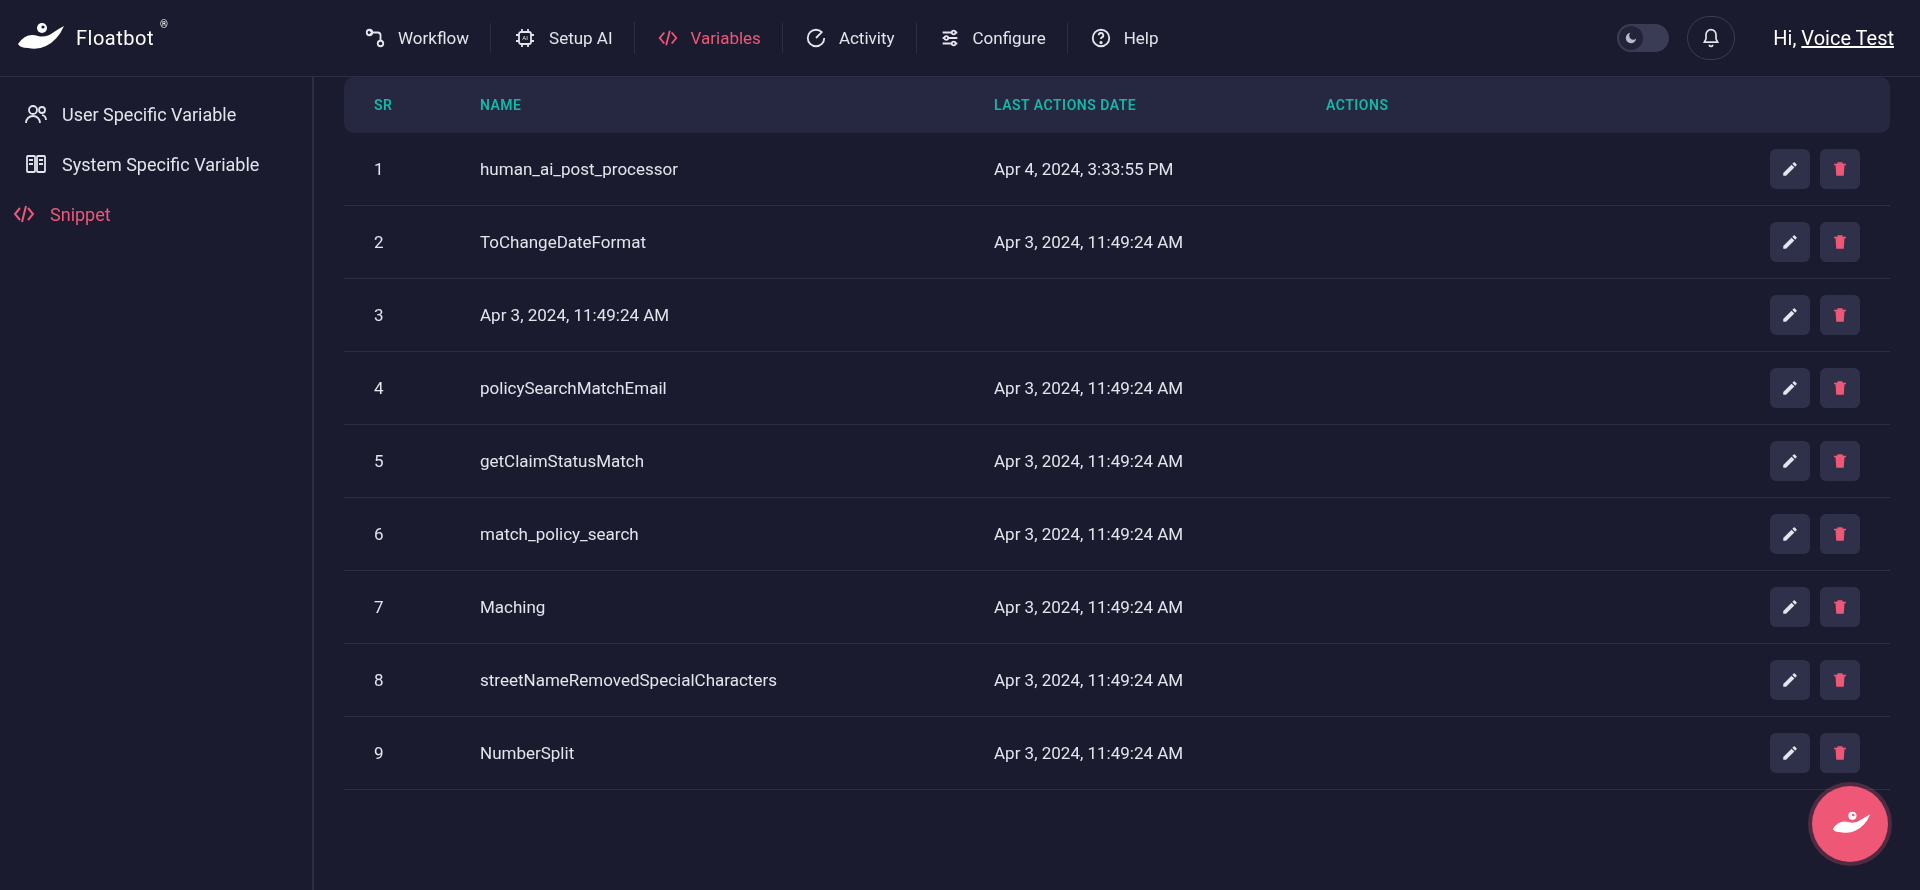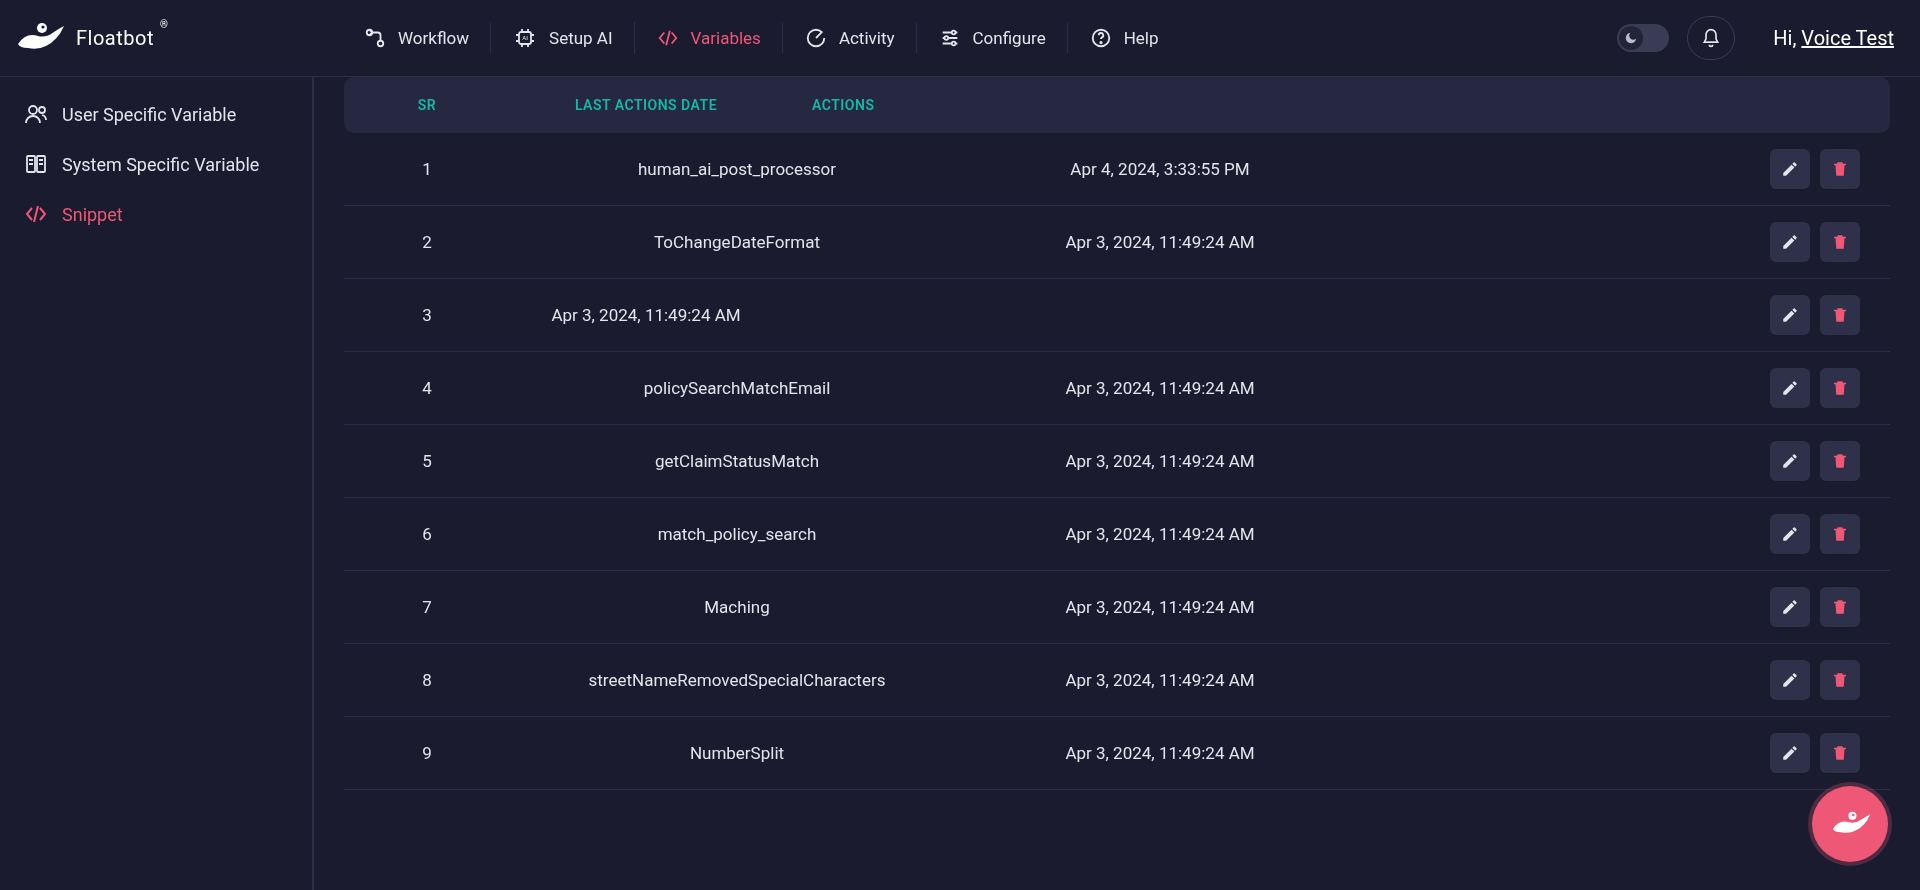--- a/index.html
+++ b/index.html
@@ -88,37 +88,36 @@
     margin-right: 8px;
     text-align: right;
   }
   .greeting-name {
     text-decoration: underline;
     cursor: pointer;
   }
   .main {
     display: flex;
     height: calc(100% - 77px);
-    text-align: center;
   }
   .sidebar {
     width: 313px;
     border-right: 1px solid #2d2e45;
     padding-top: 12px;
   }
   .sidebar-item {
     display: flex;
     align-items: center;
     gap: 14px;
     padding: 13px 24px;
     font-size: 18px;
     color: #e4e4ec;
     cursor: pointer;
   }
-  .sidebar-item.active { color: #ef5777; }
+  .sidebar-item.active { color: #ef5777; padding-left: 12px; }
   .content {
     flex: 1;
     padding: 0 30px 0 30px;
     border-left: 1px solid #2d2e45;
     overflow-y: scroll;
     position: relative;
   }
   
   .content::-webkit-scrollbar { width: 18px; }
   .content::-webkit-scrollbar-track { background: #2a2b40; }
@@ -290,20 +289,21 @@
           <path d="M8 6 3 12l5 6M16 6l5 6-5 6M14 4l-4 16"></path>
         </svg>
       <span>Snippet</span>
     </div>
   </div>
 
   <div class="content">
     <div class="table">
       <div class="thead">
         <div class="col-sr">SR</div>
+        <div class="col-name">NAME</div>
         <div class="col-date">LAST ACTIONS DATE</div>
         <div class="col-actions" style="justify-content:flex-start;">ACTIONS</div>
       </div>
       <div id="tbody">
           <div class="row">
             <div class="col-sr">1</div>
             <div class="col-name">human_ai_post_processor</div>
             <div class="col-date">Apr 4, 2024, 3:33:55 PM</div>
             <div class="col-actions">
               <div class="action-btn">

